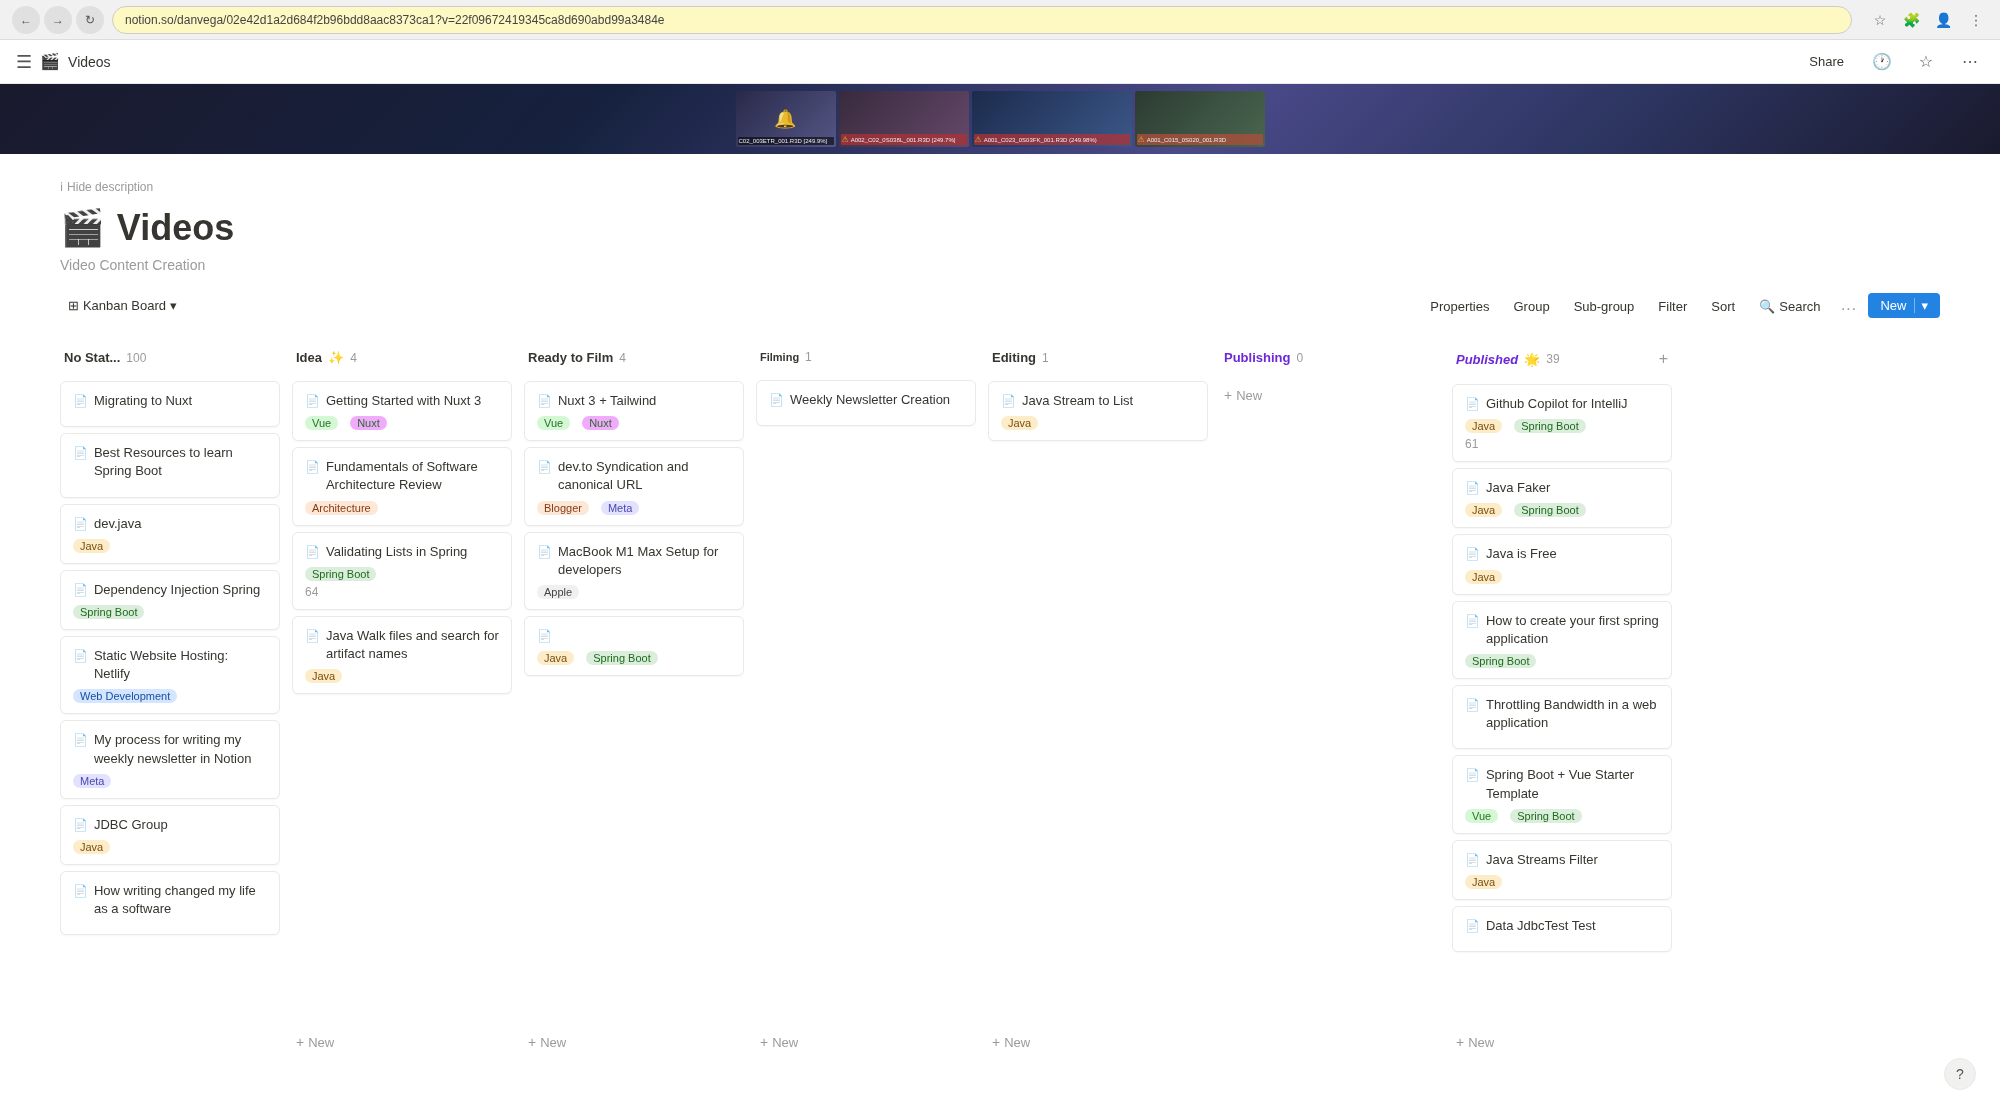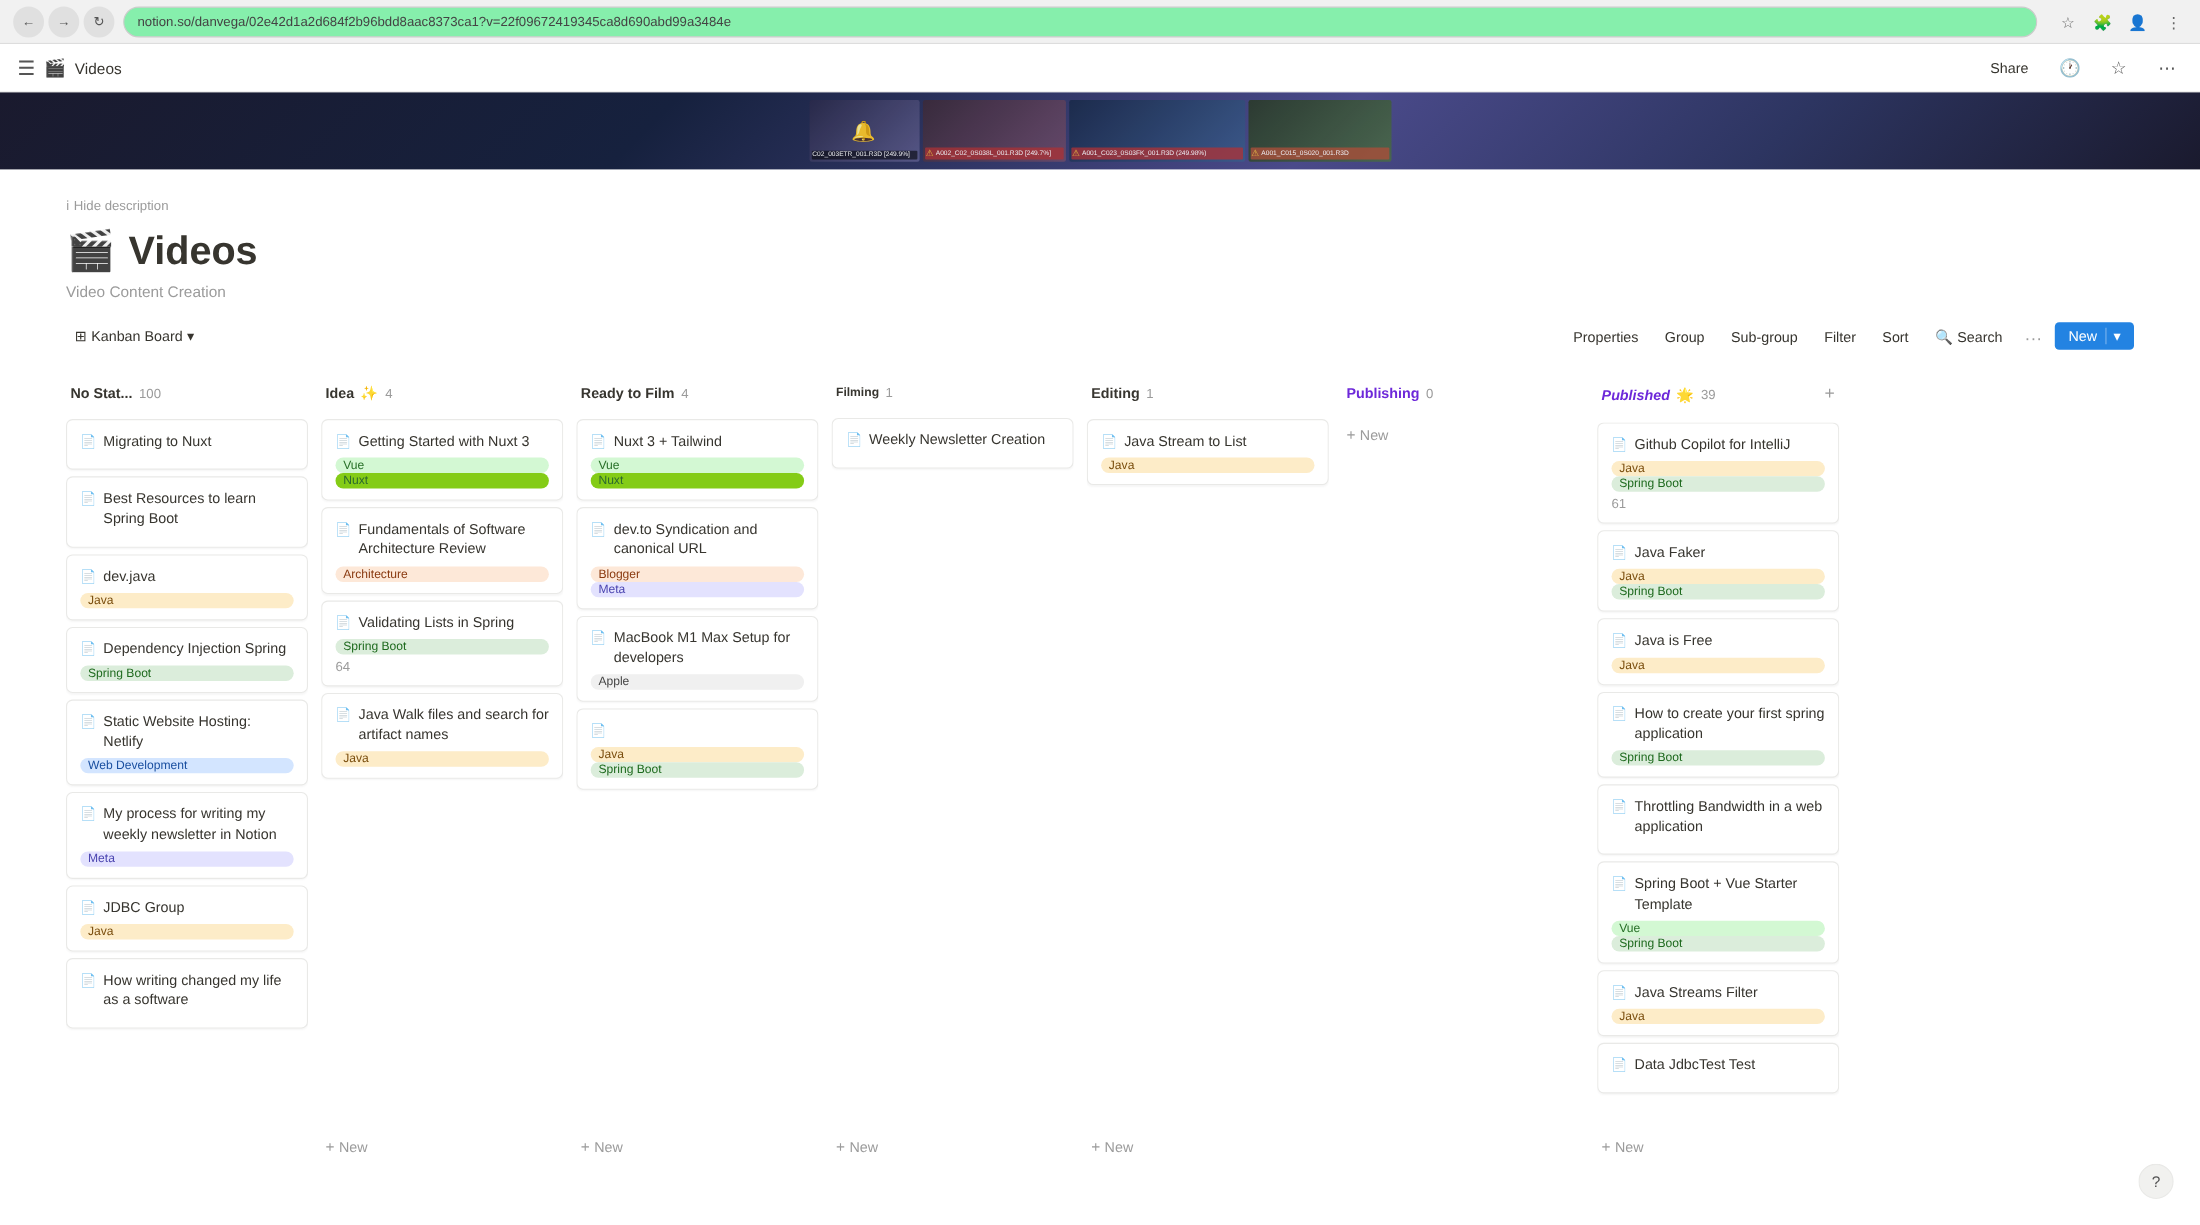--- a/index.html
+++ b/index.html
@@ -10,21 +10,21 @@
       height: 40px;
       background: #f1f1f1;
       display: flex;
       align-items: center;
       padding: 0 12px;
       gap: 8px;
       border-bottom: 1px solid #ddd;
     }
     .nav-btns { display: flex; gap: 4px; }
     .nav-btn { width: 28px; height: 28px; border-radius: 50%; background: #e0e0e0; border: none; cursor: pointer; display: flex; align-items: center; justify-content: center; font-size: 12px; color: #555; }
-    .address-bar { flex: 1; height: 28px; background: #86efac; border: 1px solid #ccc; border-radius: 14px; display: flex; align-items: center; padding: 0 12px; font-size: 12px; color: #444; }
+    .address-bar { flex: 1; height: 28px; background: #fef9c3; border: 1px solid #ccc; border-radius: 14px; display: flex; align-items: center; padding: 0 12px; font-size: 12px; color: #444; }
     .browser-icons { display: flex; gap: 8px; align-items: center; margin-left: 8px; }
     .browser-icon { width: 24px; height: 24px; display: flex; align-items: center; justify-content: center; font-size: 14px; cursor: pointer; color: #666; }
 
     
     .app-bar {
       height: 44px;
       background: #fff;
       display: flex;
       align-items: center;
       padding: 0 16px;
@@ -75,29 +75,29 @@
     
     .kanban { display: flex; gap: 12px; overflow-x: auto; padding-bottom: 20px; height: calc(1114px - 380px); }
     .column { flex: 0 0 220px; display: flex; flex-direction: column; }
     .column-header { display: flex; align-items: center; gap: 6px; padding: 8px 4px; margin-bottom: 8px; }
 
     
     .cards { display: flex; flex-direction: column; gap: 6px; overflow-y: auto; flex: 1; }
     .card { background: #fff; border: 1px solid #e9e9e7; border-radius: 6px; padding: 10px 12px; cursor: pointer; box-shadow: 0 1px 2px rgba(0,0,0,0.04); }
     .card-title { font-size: 13px; color: #37352f; line-height: 1.4; margin-bottom: 6px; display: flex; align-items: flex-start; gap: 6px; }
     .card-icon { font-size: 12px; margin-top: 1px; flex-shrink: 0; color: #9b9b9b; }
-    .card-tags { display: flex; flex-wrap: wrap; gap: 0; margin-top: 4px; flex-direction: column; }
+    .card-tags { display: flex; flex-wrap: wrap; gap: 12px; margin-top: 4px; }
     .card-count { font-size: 12px; color: #9b9b9b; margin-top: 4px; }
 
     
     .tag { display: inline-block; padding: 1px 7px; border-radius: 10px; font-size: 11px; font-weight: 500; }
     .tag-java { background: #fdecc8; color: #7a4e0e; }
     .tag-spring-boot { background: #dbeddb; color: #1e6a1e; }
     .tag-vue { background: #d3f8d3; color: #287028; }
-    .tag-nuxt { background: #84cc16; color: #2d6a2d; }
+    .tag-nuxt { background: #f0abfc; color: #2d6a2d; }
     .tag-architecture { background: #fde8d8; color: #8a3a10; }
     .tag-blogger { background: #fde8d8; color: #8a3a10; }
     .tag-meta { background: #e3e2fe; color: #4b45b0; }
     .tag-apple { background: #f0f0f0; color: #444; }
     .tag-web-dev { background: #d3e5ff; color: #1a4fa0; }
 
     
     .add-new { display: flex; align-items: center; gap: 4px; color: #9b9b9b; font-size: 13px; cursor: pointer; padding: 6px 4px; border-radius: 4px; background: none; border: none; width: 100%; }
 
     

